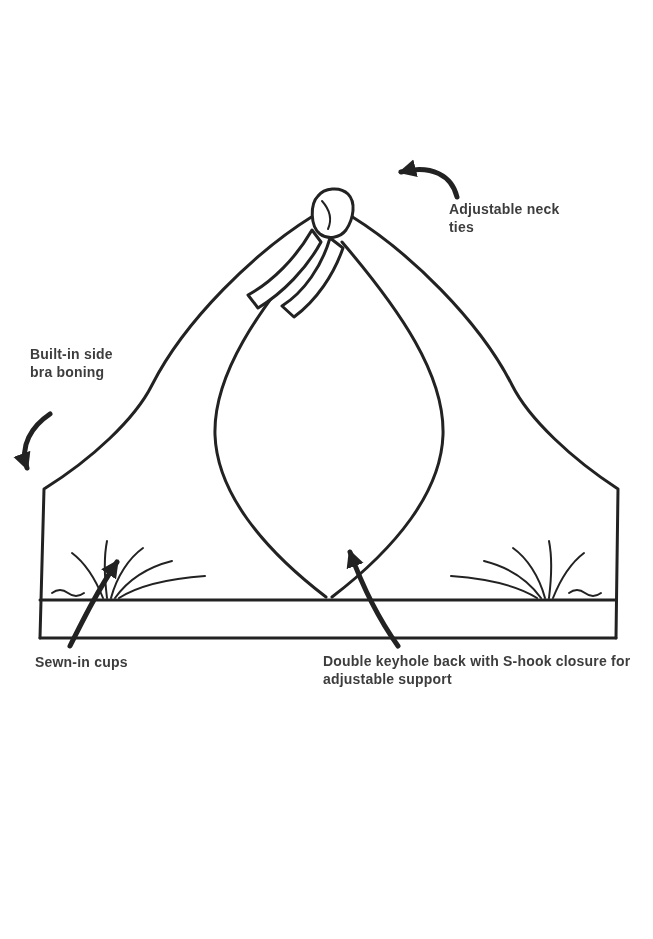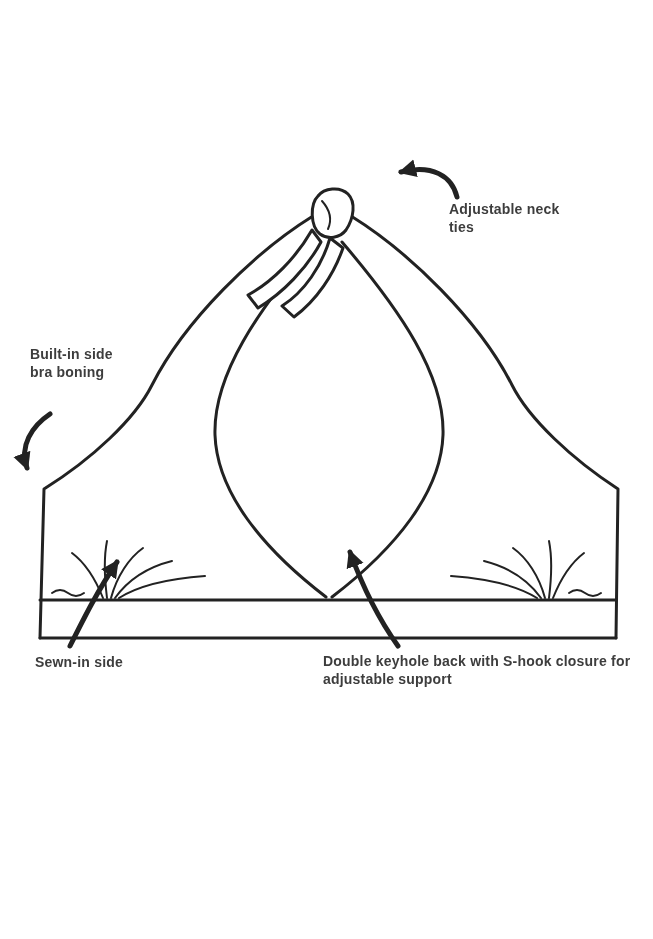--- a/index.html
+++ b/index.html
@@ -82,17 +82,17 @@
     <path class="arrow" marker-end="url(#ah)" d="M457,197 C452,176 432,164 401,172"></path>
     <path class="arrow" marker-end="url(#ah)" d="M50,414 C32,426 19,446 27,468"></path>
     <path class="arrow" marker-end="url(#ah)" d="M70,646 C84,618 98,590 117,562"></path>
     <path class="arrow" marker-end="url(#ah)" d="M398,646 C378,618 362,585 350,552"></path>
   </svg>
 
   <div class="label label-neck-ties">Adjustable neck ties</div>
 
   <div class="label label-boning">Built-in side bra boning</div>
 
-  <div class="label label-cups">Sewn-in side</div>
+  <div class="label label-cups">Sewn-in cups</div>
 
   <div class="label label-keyhole">Double keyhole back with S-hook closure for adjustable support</div>
 
 </div>
 
 </body></html>

